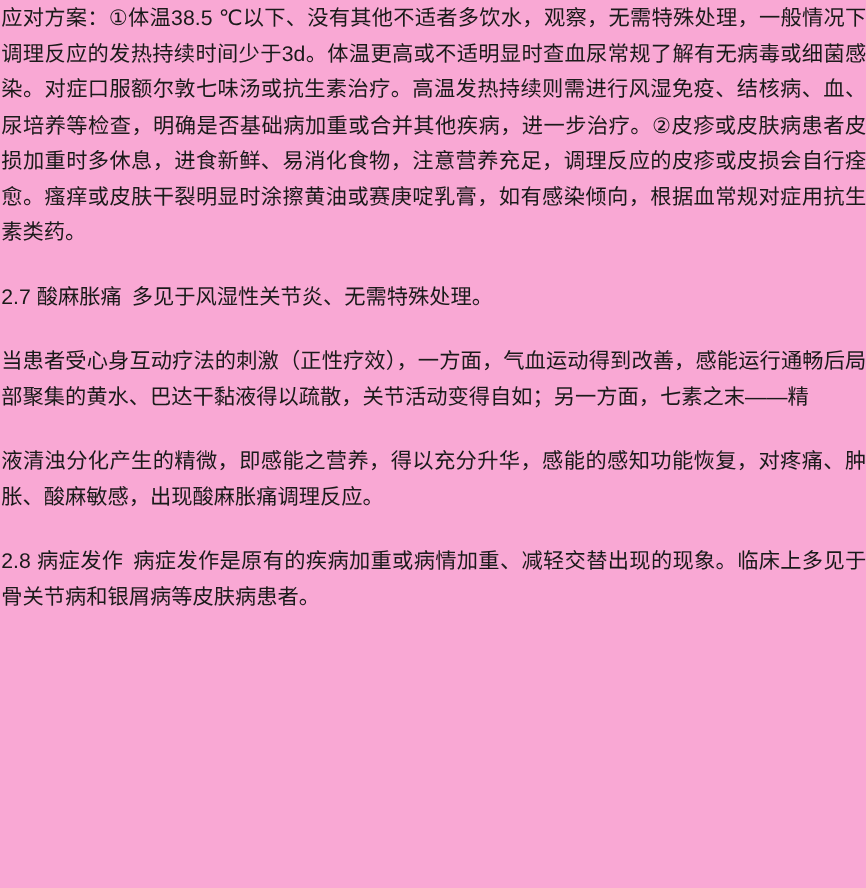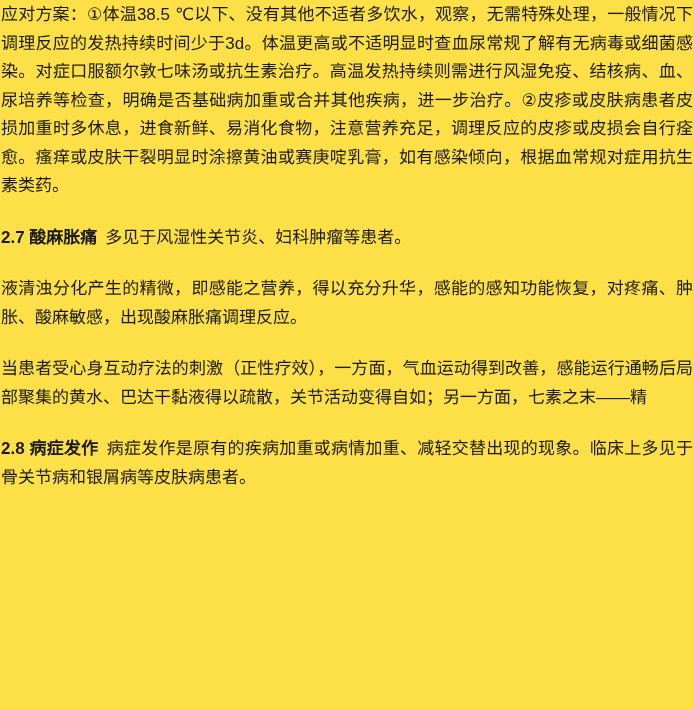--- a/index.html
+++ b/index.html
@@ -6,53 +6,53 @@
     margin: 0;
     padding: 0;
     background: #ffffff;
   }
   .page {
     width: 693px;
     height: 710px;
     box-sizing: border-box;
     padding: 1px 0 0 1px;
     overflow: hidden;
-    background: #fde047;
+    background: #f9a8d4;
     font-family: "Liberation Sans", "DejaVu Sans", sans-serif;
     font-size: 17px;
     line-height: 28.5px;
     color: #1a1a1a;
     text-align: justify;
   }
   .para {
     margin: 0 0 23px 0;
     word-break: break-all;
   }
   .para:last-child {
     margin-bottom: 12px;
   }
   .section-heading {
-    font-weight: bold;
+    font-weight: normal;
     margin-right: 8px;
   }
 </style>
 </head>
 <body>
 
 <main class="page">
 
   <p class="para">应对方案：①体温38.5 ℃以下、没有其他不适者多饮水，观察，无需特殊处理，一般情况下调理反应的发热持续时间少于3d。体温更高或不适明显时查血尿常规了解有无病毒或细菌感染。对症口服额尔敦七味汤或抗生素治疗。高温发热持续则需进行风湿免疫、结核病、血、尿培养等检查，明确是否基础病加重或合并其他疾病，进一步治疗。②皮疹或皮肤病患者皮损加重时多休息，进食新鲜、易消化食物，注意营养充足，调理反应的皮疹或皮损会自行痊愈。瘙痒或皮肤干裂明显时涂擦黄油或赛庚啶乳膏，如有感染倾向，根据血常规对症用抗生素类药。</p>
 
   <p class="para">
-    <strong class="section-heading">2.7 酸麻胀痛</strong><span>多见于风湿性关节炎、妇科肿瘤等患者。</span>
+    <strong class="section-heading">2.7 酸麻胀痛</strong><span>多见于风湿性关节炎、无需特殊处理。</span>
   </p>
 
 
+  <p class="para">当患者受心身互动疗法的刺激（正性疗效），一方面，气血运动得到改善，感能运行通畅后局部聚集的黄水、巴达干黏液得以疏散，关节活动变得自如；另一方面，七素之末——精</p>
+
   <p class="para">液清浊分化产生的精微，即感能之营养，得以充分升华，感能的感知功能恢复，对疼痛、肿胀、酸麻敏感，出现酸麻胀痛调理反应。</p>
-
-  <p class="para">当患者受心身互动疗法的刺激（正性疗效），一方面，气血运动得到改善，感能运行通畅后局部聚集的黄水、巴达干黏液得以疏散，关节活动变得自如；另一方面，七素之末——精</p>
 
 
   <p class="para">
     <strong class="section-heading">2.8 病症发作</strong><span>病症发作是原有的疾病加重或病情加重、减轻交替出现的现象。临床上多见于骨关节病和银屑病等皮肤病患者。</span>
   </p>
 
 </main>
 
 </body></html>

